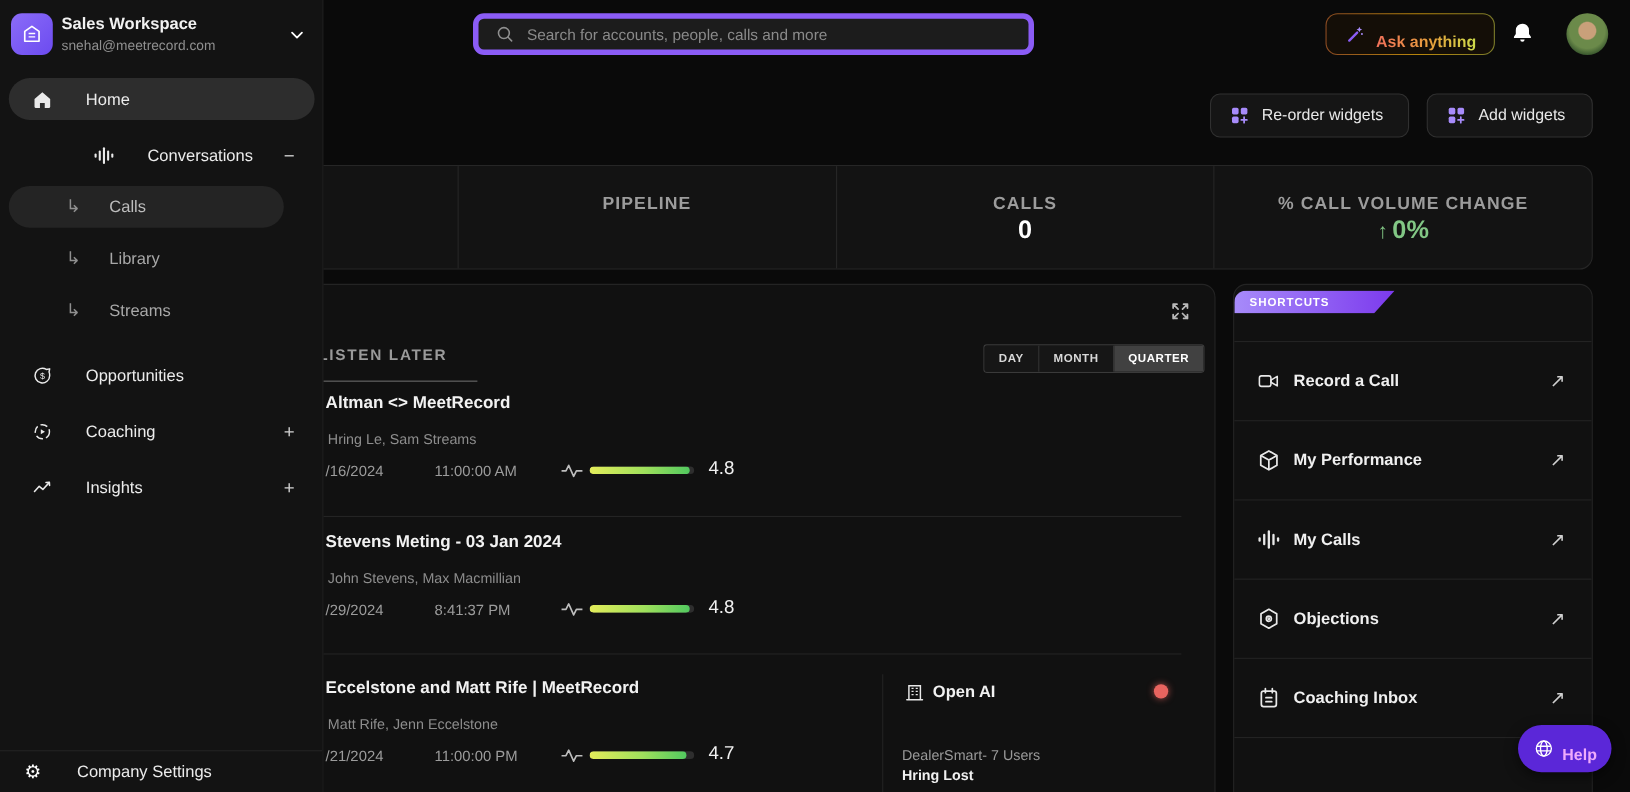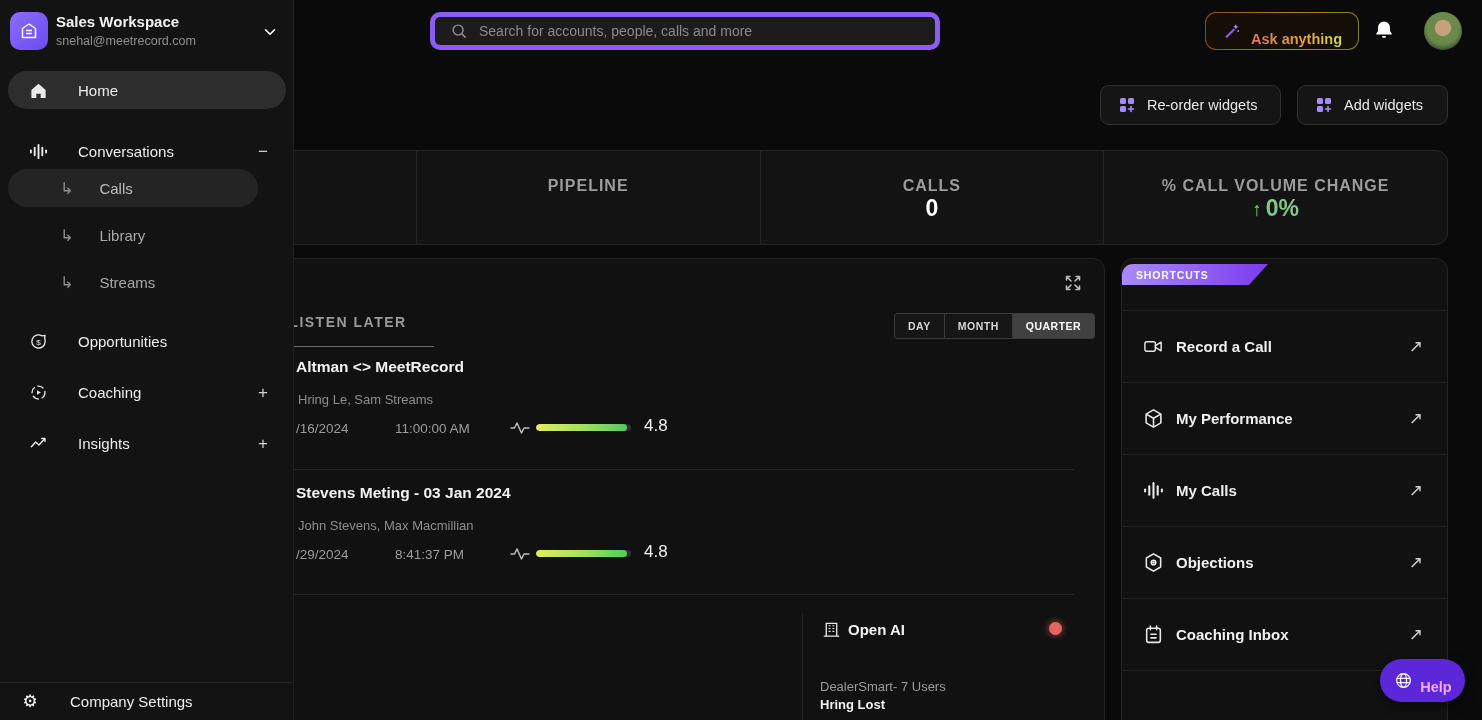--- a/index.html
+++ b/index.html
@@ -235,20 +235,35 @@
             <path d="M1.5 10h4l2.5-5 4.5 10 2.5-5h5.5"></path>
           </svg>
         </span>
       <div class="bar-track">
           <div class="bar-fill" style="width: 96%;"></div>
         </div>
       <div class="ll-score">4.8</div>
     </div>
     <div class="hdiv" style="top:335px;"></div>
 
+    <div class="ll-item" style="top:358px; height:90px;">
+      <div class="ll-title">Eccelstone and Matt Rife | MeetRecord</div>
+      <div class="ll-people">Matt Rife, Jenn Eccelstone</div>
+      <div class="ll-date">/21/2024</div>
+      <div class="ll-time">11:00:00 PM</div>
+      <span class="ll-pulse">
+          <svg width="22" height="20" viewBox="0 0 22 20" fill="none" stroke="currentColor" stroke-width="1.5" stroke-linejoin="round">
+            <path d="M1.5 10h4l2.5-5 4.5 10 2.5-5h5.5"></path>
+          </svg>
+        </span>
+      <div class="bar-track">
+          <div class="bar-fill" style="width: 93%;"></div>
+        </div>
+      <div class="ll-score">4.7</div>
+    </div>
 
     <div class="vdiv"></div>
 
     <span class="acct-icon">
       <svg width="19" height="19" viewBox="0 0 20 20" fill="none" stroke="currentColor" stroke-width="1.4">
           <path d="M4.5 17V3.5h11V17"></path>
           <path d="M2.5 17h15" stroke-linecap="round"></path>
           <path d="M7 6h2M11 6h2M7 9h2M11 9h2M7 12h2M11 12h2" stroke-width="1.2"></path>
         </svg>
     </span>
@@ -349,21 +364,21 @@
 
     <div class="nav-item" style="top:71px; background:#2d2d2d;">
       <span class="icon20">
         <svg width="19" height="19" viewBox="0 0 20 20">
             <path d="M2.5 9.5L10 3l7.5 6.5V17a1 1 0 0 1-1 1h-4.2v-4.6H7.7V18H3.5a1 1 0 0 1-1-1z" fill="#eaeaea"></path>
           </svg>
       </span>
       <span class="lbl">Home</span>
     </div>
 
-    <div class="nav-item" style="top:132px;">
+    <div class="nav-item" style="top:122px;justify-content:center;">
       <span class="icon20">
         <svg width="19" height="19" viewBox="0 0 20 20" fill="#eaeaea">
             <rect x="1" y="8" width="2" height="4" rx="1"></rect>
             <rect x="5" y="5" width="2" height="10" rx="1"></rect>
             <rect x="9" y="2" width="2" height="16" rx="1"></rect>
             <rect x="13" y="5" width="2" height="10" rx="1"></rect>
             <rect x="17" y="8" width="2" height="4" rx="1"></rect>
           </svg>
       </span>
       <span class="lbl">Conversations</span>

